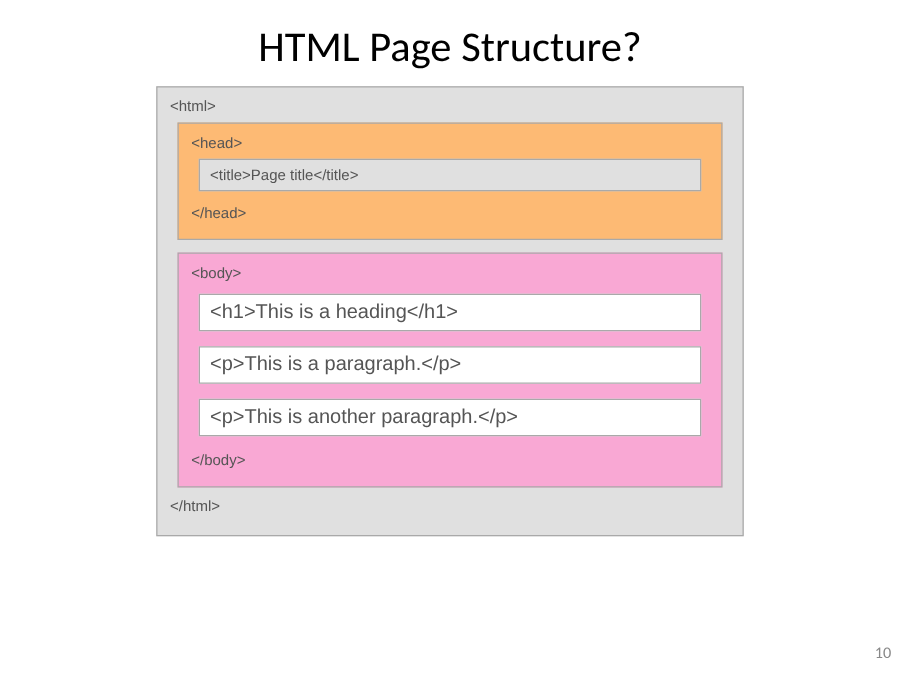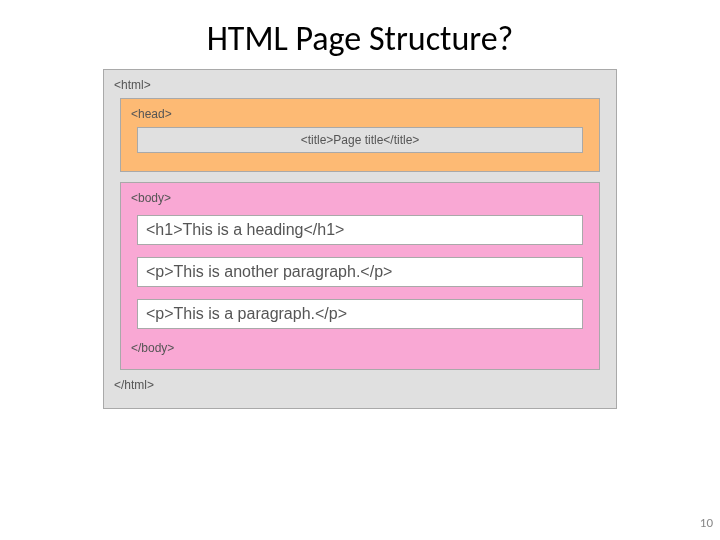--- a/index.html
+++ b/index.html
@@ -12,21 +12,21 @@
     }
     .slide-title {
       font-size: 34px;
       color: #000;
       text-align: center;
       padding: 18px 0 10px 0;
       font-weight: 400;
     }
     .diagram {
       margin: 0 auto;
-      width: 514px;
+      width: 470px;
       background: #e0e0e0;
       border: 1px solid #a9a9a9;
       padding: 6px 10px 10px 10px;
       font-family: Verdana, Arial, sans-serif;
       font-size: 12px;
       color: #555;
     }
     .tag-label {
       margin: 2px 0 6px 0;
       font-size: 12px;
@@ -36,21 +36,20 @@
       border: 1px solid #a9a9a9;
       margin: 6px 6px 10px 6px;
       padding: 6px 10px 8px 10px;
     }
     .title-box {
       background: #e0e0e0;
       border: 1px solid #a9a9a9;
       margin: 6px 6px 10px 6px;
       padding: 5px 8px;
       font-size: 12px;
-      text-align: center;
     }
     .body-box {
       background: #f9a8d4;
       border: 1px solid #a9a9a9;
       margin: 6px 6px 8px 6px;
       padding: 6px 10px 8px 10px;
     }
     .elem-box {
       background: #ffffff;
       border: 1px solid #a9a9a9;
@@ -71,26 +70,27 @@
 <body>
 
 <h1 class="slide-title">HTML Page Structure?</h1>
 
 <div class="diagram">
   <div class="tag-label">&lt;html&gt;</div>
 
   <div class="head-box">
     <div class="tag-label">&lt;head&gt;</div>
     <div class="title-box">&lt;title&gt;Page title&lt;/title&gt;</div>
+    <div class="tag-label">&lt;/head&gt;</div>
   </div>
 
   <div class="body-box">
     <div class="tag-label">&lt;body&gt;</div>
     <div class="elem-box">&lt;h1&gt;This is a heading&lt;/h1&gt;</div>
+    <div class="elem-box">&lt;p&gt;This is a paragraph.&lt;/p&gt;</div>
     <div class="elem-box">&lt;p&gt;This is another paragraph.&lt;/p&gt;</div>
-    <div class="elem-box">&lt;p&gt;This is a paragraph.&lt;/p&gt;</div>
     <div class="tag-label">&lt;/body&gt;</div>
   </div>
 
   <div class="tag-label">&lt;/html&gt;</div>
 </div>
 
 <div class="page-number">10</div>
 
 </body></html>

